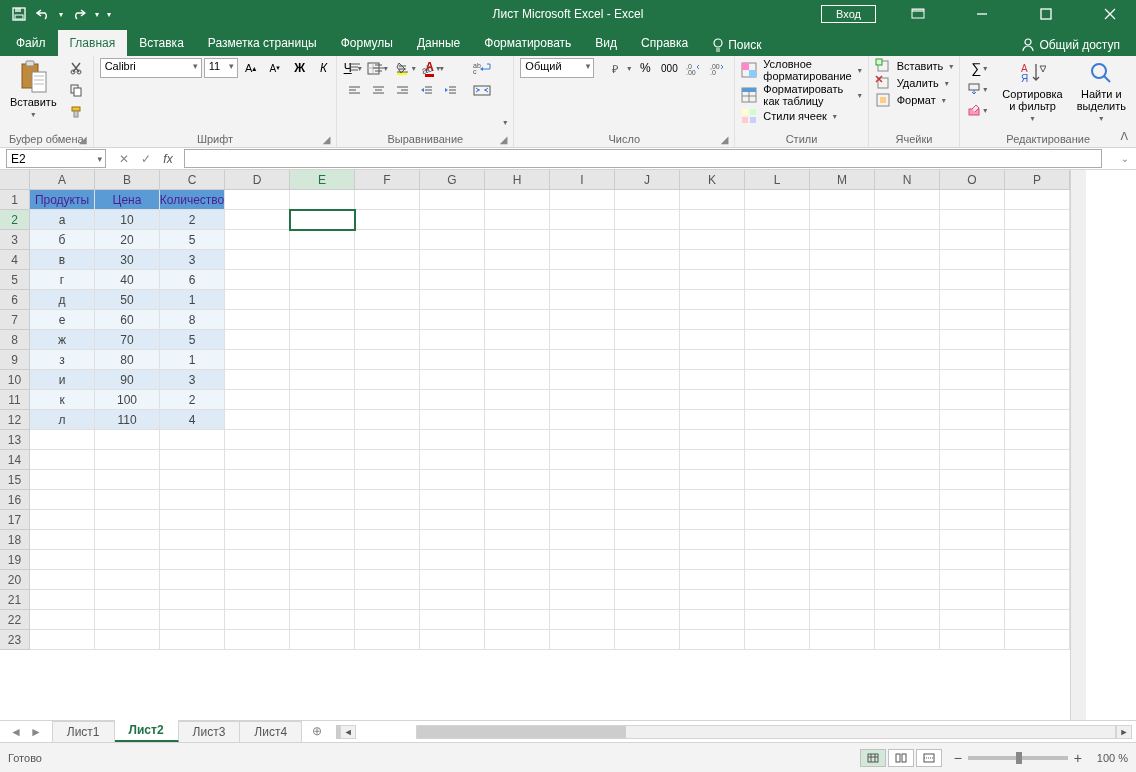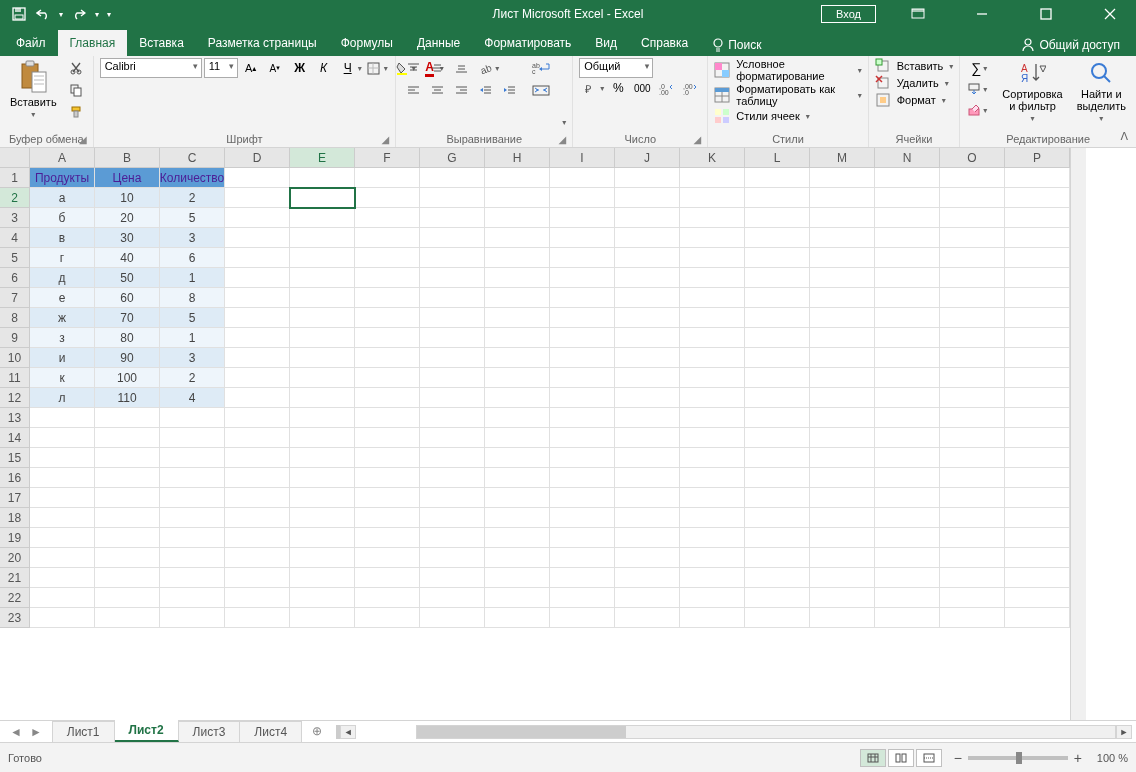--- a/index.html
+++ b/index.html
@@ -330,21 +330,21 @@
                 <path d="M4 6 L7 6 M3 4 L6 6 L3 8 M14 6 L11 6 M15 4 L12 6 L15 8" stroke="#3a7bd5" fill="none"></path>
               </svg>
             </div>
         </div>
         <span style="font-size:8px;color:#666;align-self:flex-end;margin-bottom:4px">▾</span>
       </div>
       <div class="rgroup-label"><span>Выравнивание</span><span class="dlaunch">◢</span></div>
     </div>
 
     <div class="rgroup">
-      <div class="rgroup-body" style="flex-direction:column;gap:0">
+      <div class="rgroup-body" style="flex-direction:row;gap:12px">
         <div class="combo" style="width:74px">Общий</div>
         <div class="rrow">
           <div class="mini-btn">
               <svg width="13" height="13">
                 <text x="1" y="11" font-size="11" fill="#555">₽</text>
               </svg>
             </div>
           <span style="font-size:8px;color:#666;margin:0 1px 0 -3px">▾</span>
           <div class="mini-btn" style="font-size:12px">%</div>
           <div class="mini-btn" style="font-size:10px">000</div>
@@ -492,20 +492,32 @@
 выделить</span>
           <span style="font-size:8px;color:#666">▾</span>
         </div>
       </div>
       <div class="rgroup-label"><span>Редактирование</span></div>
     </div>
 
     <div class="collapse-ribbon">ᐱ</div>
   </div>
 
+  <div class="fbar">
+    <div class="namebox">
+        <span>E2</span>
+      </div>
+    <div class="fbtns">
+      <div class="fbtn">✕</div>
+      <div class="fbtn">✓</div>
+      <div class="fbtn fx">fx</div>
+    </div>
+    <div class="finput"></div>
+    <div class="fexpand">⌄</div>
+  </div>
 
   <div class="grid-wrap">
     <div class="grid" id="grid">
         <div class="corner"></div>
         <div class="colhdr">A</div>
         <div class="colhdr">B</div>
         <div class="colhdr">C</div>
         <div class="colhdr">D</div>
         <div class="colhdr sel">E</div>
         <div class="colhdr">F</div>

